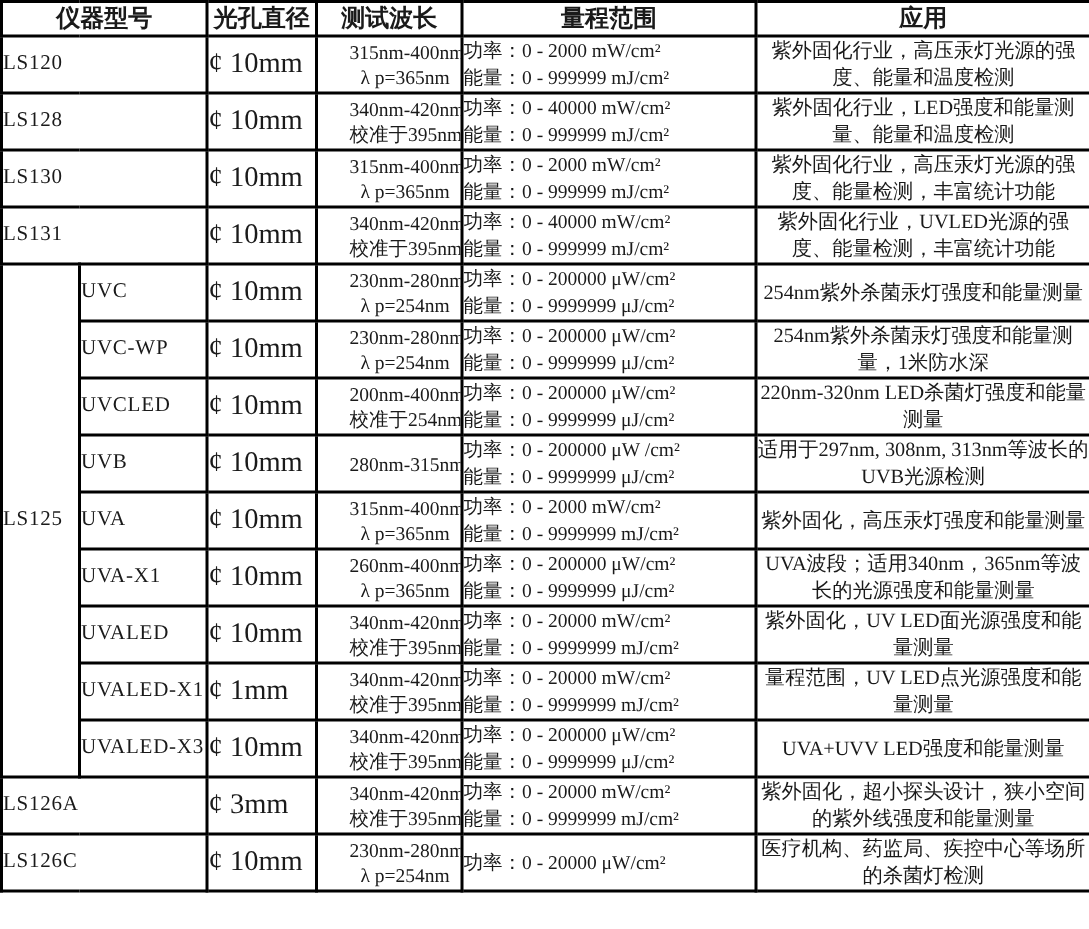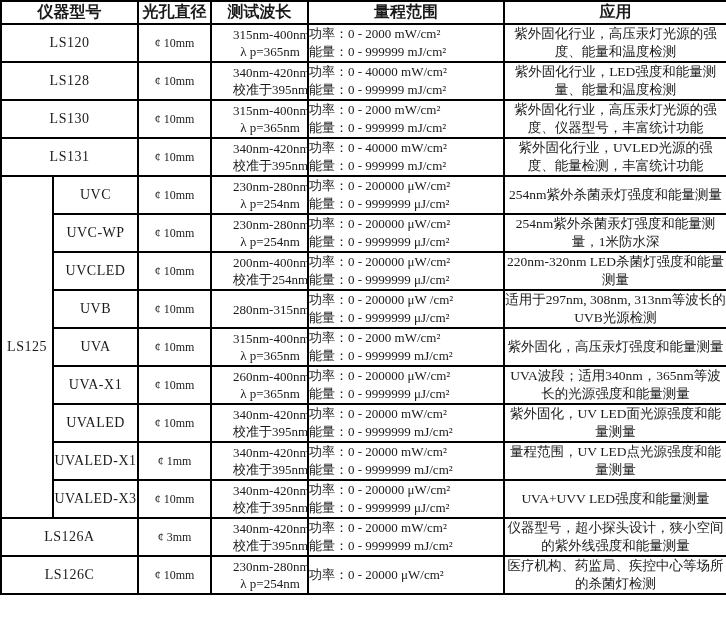--- a/index.html
+++ b/index.html
@@ -36,29 +36,28 @@
   table.spec th {
     font-size: 16px;
     font-weight: bold;
     text-align: center;
     white-space: nowrap;
   }
   table.spec tbody tr {
     height: 37px;
   }
   td.center {
-    text-align: center;
   }
   td.model-cell {
     font-size: 14px;
     letter-spacing: 0.5px;
     white-space: nowrap;
   }
   td.aperture-cell {
-    font-size: 12px;
+    font-size: 19px;
     white-space: nowrap;
   }
   td.wavelength-cell {
     font-size: 13px;
     text-align: center;
   }
   td.wavelength-cell .line {
     line-height: 17px;
     white-space: nowrap;
     margin-left: 21px;
@@ -132,21 +131,21 @@
           <td class="center model-cell" colspan="2">LS130</td>
           <td class="center aperture-cell">¢ 10mm</td>
           <td class="wavelength-cell">
             <div class="line">315nm-400nm</div>
             <div class="line">λ p=365nm</div>
           </td>
           <td class="range-cell">
             <div class="line">功率：0 - 2000 mW/cm²</div>
             <div class="line">能量：0 - 999999 mJ/cm²</div>
           </td>
-          <td class="app-cell">紫外固化行业，高压汞灯光源的强度、仪器型号，丰富统计功能</td>
+          <td class="app-cell">紫外固化行业，高压汞灯光源的强度、能量检测，丰富统计功能</td>
         </tr>
         <tr>
           <td class="center model-cell" colspan="2">LS131</td>
           <td class="center aperture-cell">¢ 10mm</td>
           <td class="wavelength-cell">
             <div class="line">340nm-420nm</div>
             <div class="line">校准于395nm</div>
           </td>
           <td class="range-cell">
             <div class="line">功率：0 - 40000 mW/cm²</div>
@@ -275,21 +274,21 @@
           <td class="center model-cell" colspan="2">LS126A</td>
           <td class="center aperture-cell">¢ 3mm</td>
           <td class="wavelength-cell">
             <div class="line">340nm-420nm</div>
             <div class="line">校准于395nm</div>
           </td>
           <td class="range-cell">
             <div class="line">功率：0 - 20000 mW/cm²</div>
             <div class="line">能量：0 - 9999999 mJ/cm²</div>
           </td>
-          <td class="app-cell">仪器型号，超小探头设计，狭小空间的紫外线强度和能量测量</td>
+          <td class="app-cell">紫外固化，超小探头设计，狭小空间的紫外线强度和能量测量</td>
         </tr>
         <tr>
           <td class="center model-cell" colspan="2">LS126C</td>
           <td class="center aperture-cell">¢ 10mm</td>
           <td class="wavelength-cell">
             <div class="line">230nm-280nm</div>
             <div class="line">λ p=254nm</div>
           </td>
           <td class="range-cell">
             <div class="line">功率：0 - 20000 μW/cm²</div>

